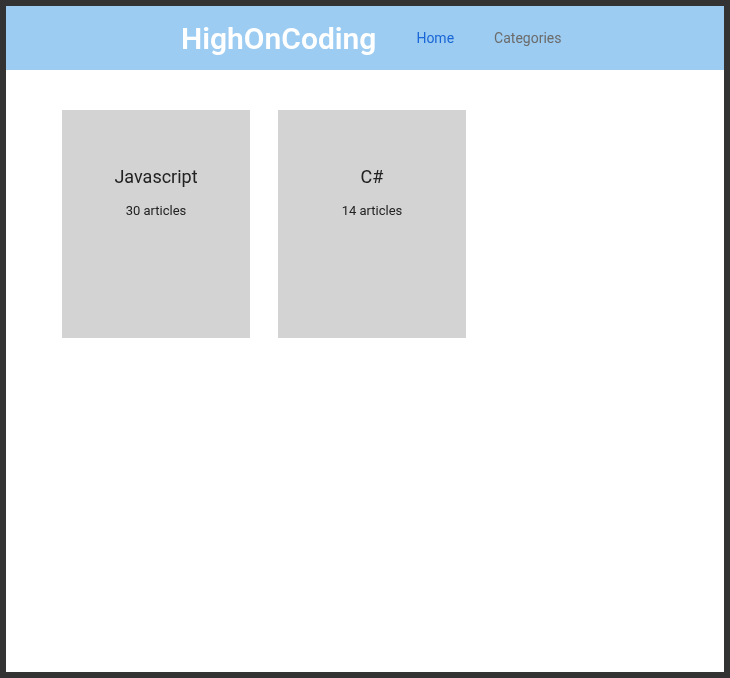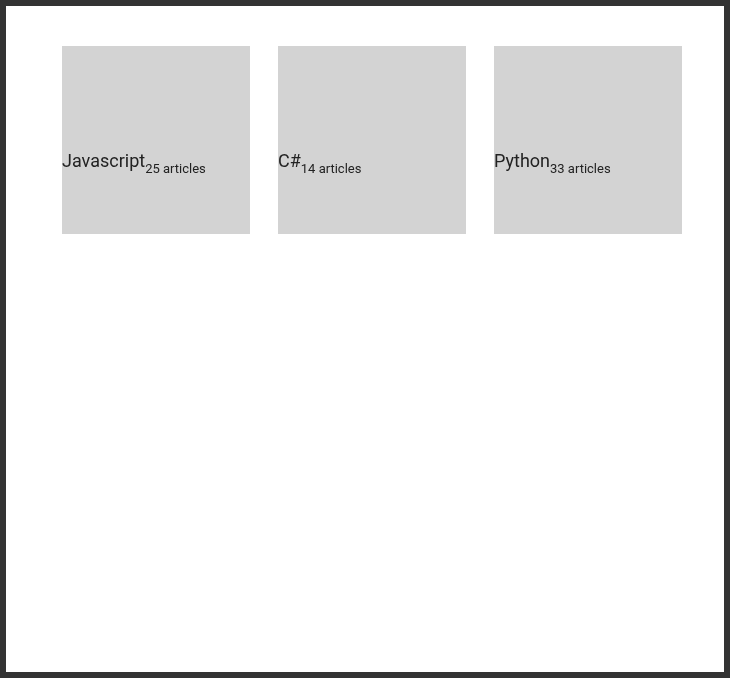--- a/index.html
+++ b/index.html
@@ -51,59 +51,62 @@
     .grid {
       padding: 40px 56px;
       display: grid;
       grid-template-columns: repeat(3, 188px);
       gap: 40px 28px;
       justify-content: start;
     }
     .card {
       background: #d3d3d3;
       width: 188px;
-      height: 188px;
+      height: 228px;
       display: flex;
-      flex-direction: row;
+      flex-direction: column;
       align-items: center;
       padding-top: 56px;
       cursor: pointer;
     }
     .card-title {
       font-size: 18px;
       color: #222;
       font-weight: 400;
       margin-bottom: 16px;
     }
     .card-subtitle {
       font-size: 13px;
       color: #222;
     }
   </style>
 </head>
 <body>
 
 <div class="page-frame">
 
+  <div class="header">
+    <div class="brand">HighOnCoding</div>
+    <div class="nav">
+      <a class="nav-link active">Home</a>
+      <a class="nav-link">Categories</a>
+    </div>
+  </div>
 
   <div class="grid">
 
     <div class="card">
       <div class="card-title">Javascript</div>
-      <div class="card-subtitle">25 articles</div>
+      <div class="card-subtitle">30 articles</div>
     </div>
 
     <div class="card">
       <div class="card-title">C#</div>
       <div class="card-subtitle">14 articles</div>
     </div>
 
 
 
-    <div class="card">
-      <div class="card-title">Python</div>
-      <div class="card-subtitle">33 articles</div>
-    </div>
 
 
   </div>
 
 </div>
 
 </body></html>

